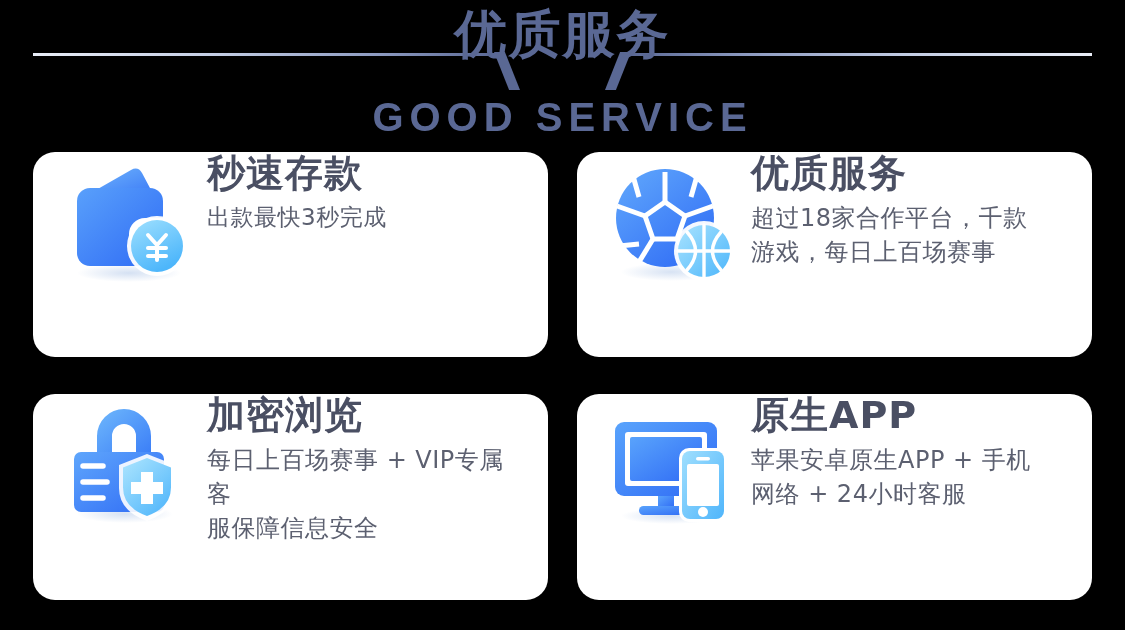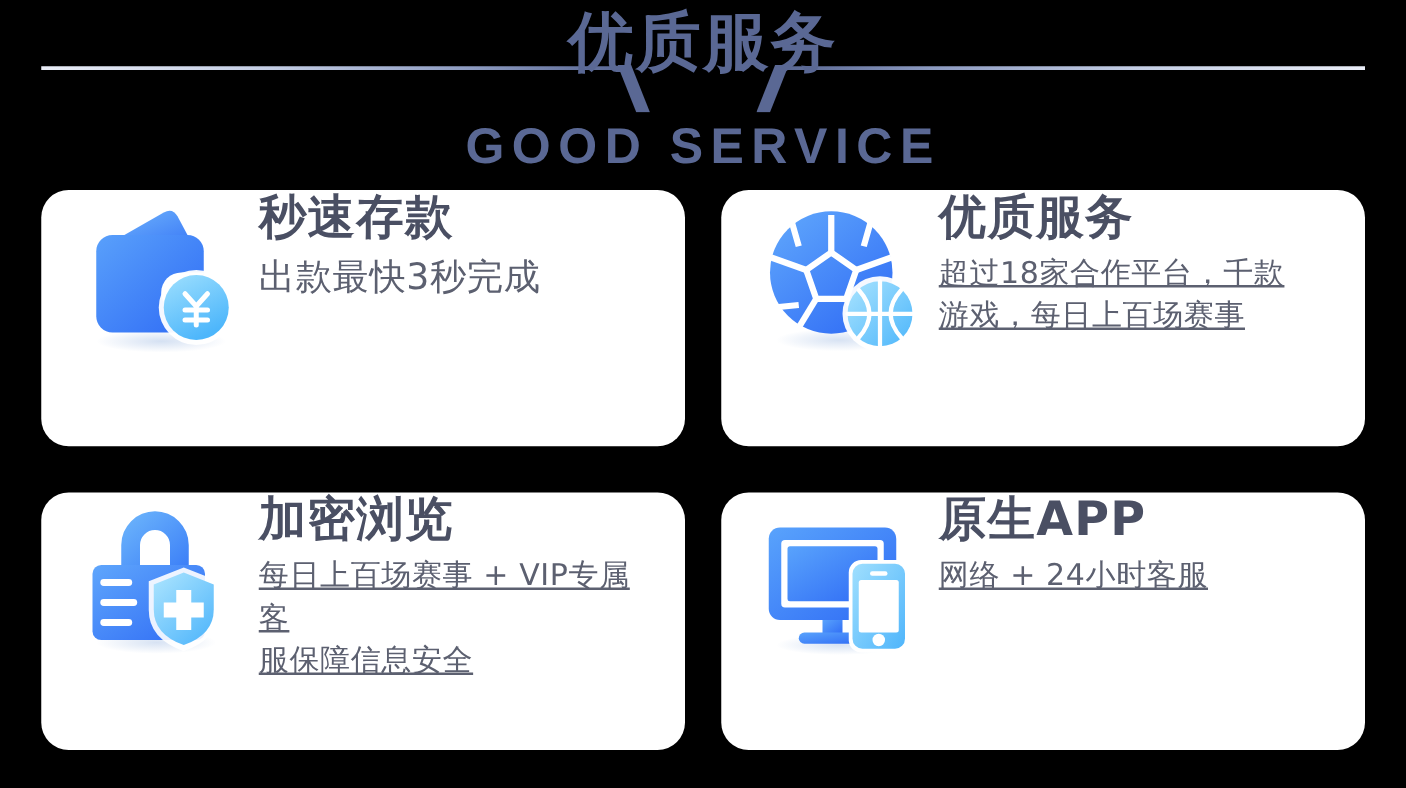--- a/index.html
+++ b/index.html
@@ -50,24 +50,24 @@
     box-shadow:0 2px 10px rgba(0,0,0,.18);
   }
   .card-icon { flex:0 0 auto; width:140px; height:140px; position:relative; }
   .card-text { flex:1 1 auto; padding-left:8px; }
   .card-title {
     font-size:38px; font-weight:bold; color:#4a4f63; line-height:1.12;
     letter-spacing:1px; margin-bottom:6px;
     font-family:"DejaVu Sans","Liberation Sans",sans-serif;
   }
   .card-desc {
-    font-size:29px; color:#5c6070; line-height:1.42; letter-spacing:.5px;
+    font-size:23px; color:#5c6070; line-height:1.42; letter-spacing:.5px;
     font-family:"DejaVu Sans","Liberation Sans",sans-serif;
   }
-  .card-desc.two-line { font-size:24px;text-decoration:underline; }
+  .card-desc.two-line { font-size:24px; }
   .icon-svg { display:block; width:140px; height:140px; }
 </style>
 </head>
 <body>
 
 <div class="page">
 
   <div class="header">
     <div class="rule rule-left"></div>
     <div class="slash slash-left"></div>
@@ -240,19 +240,20 @@
           <rect x="76" y="54" width="48" height="74" rx="10" fill="#ffffff"></rect>
           <rect x="79" y="57" width="42" height="68" rx="8" fill="url(#mg2)"></rect>
           <rect x="84" y="70" width="32" height="42" rx="2" fill="#ffffff"></rect>
           <rect x="93" y="63" width="14" height="3.5" rx="1.75" fill="#ffffff"></rect>
           <circle cx="100" cy="118" r="5" fill="#ffffff"></circle>
         </svg>
       </div>
       <div class="card-text">
         <div class="card-title">原生APP</div>
         <div class="card-desc two-line">
+          <div>苹果安卓原生APP + 手机</div>
           <div>网络 + 24小时客服</div>
         </div>
       </div>
     </div>
 
   </div>
 </div>
 
 </body></html>

